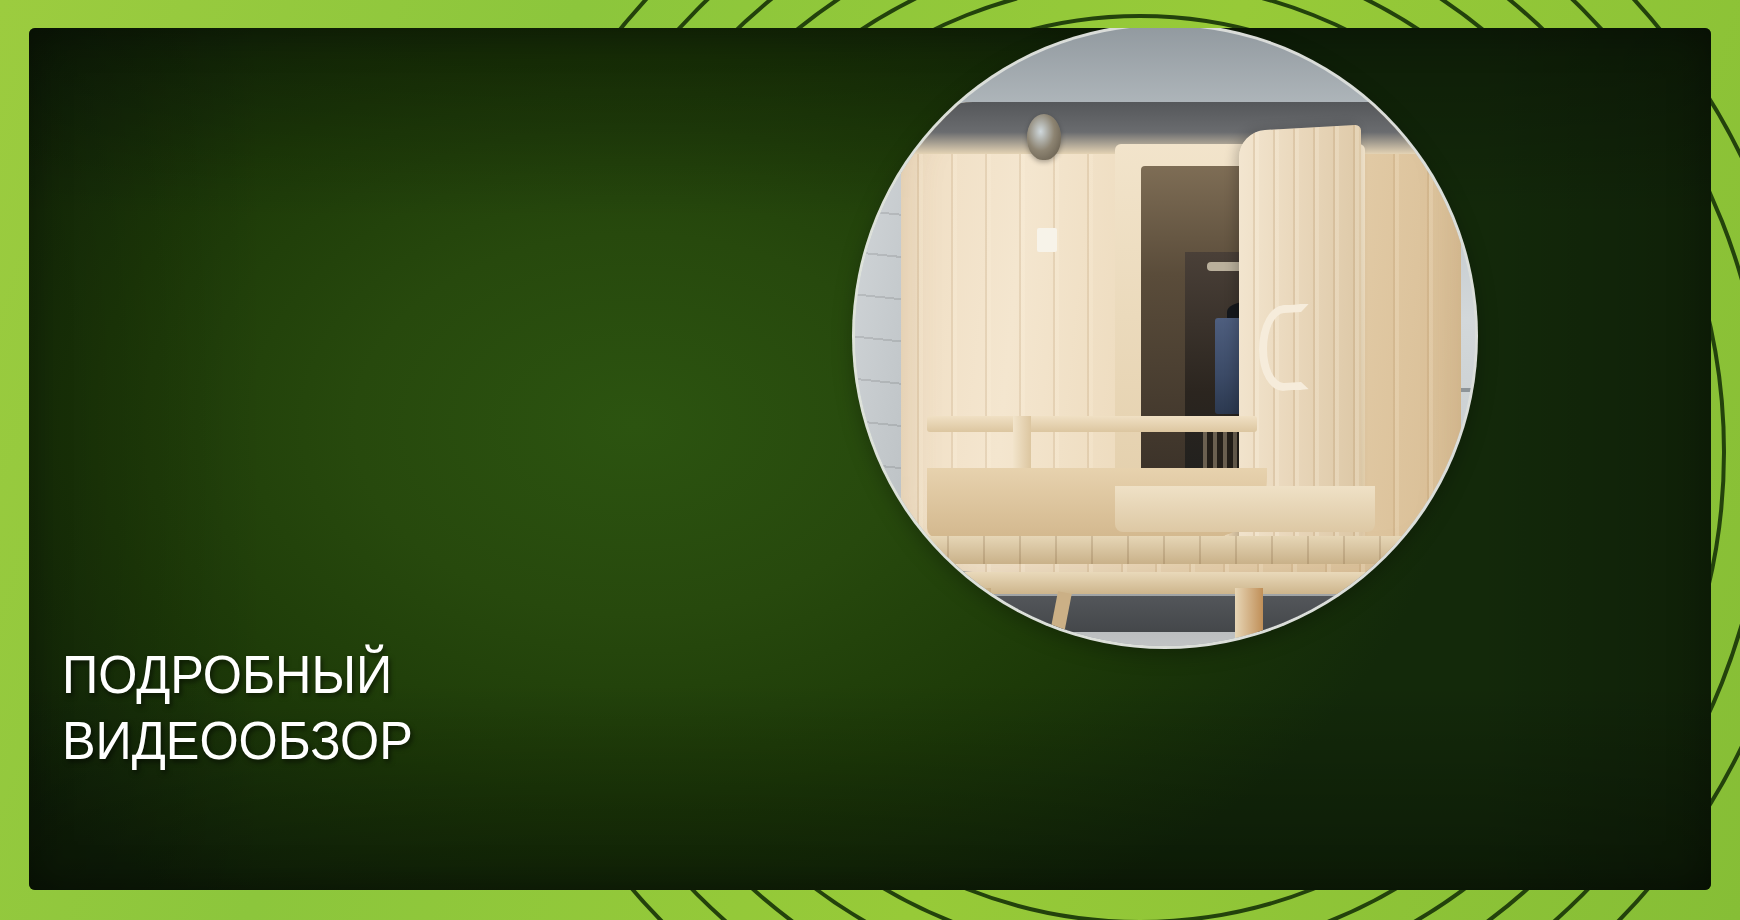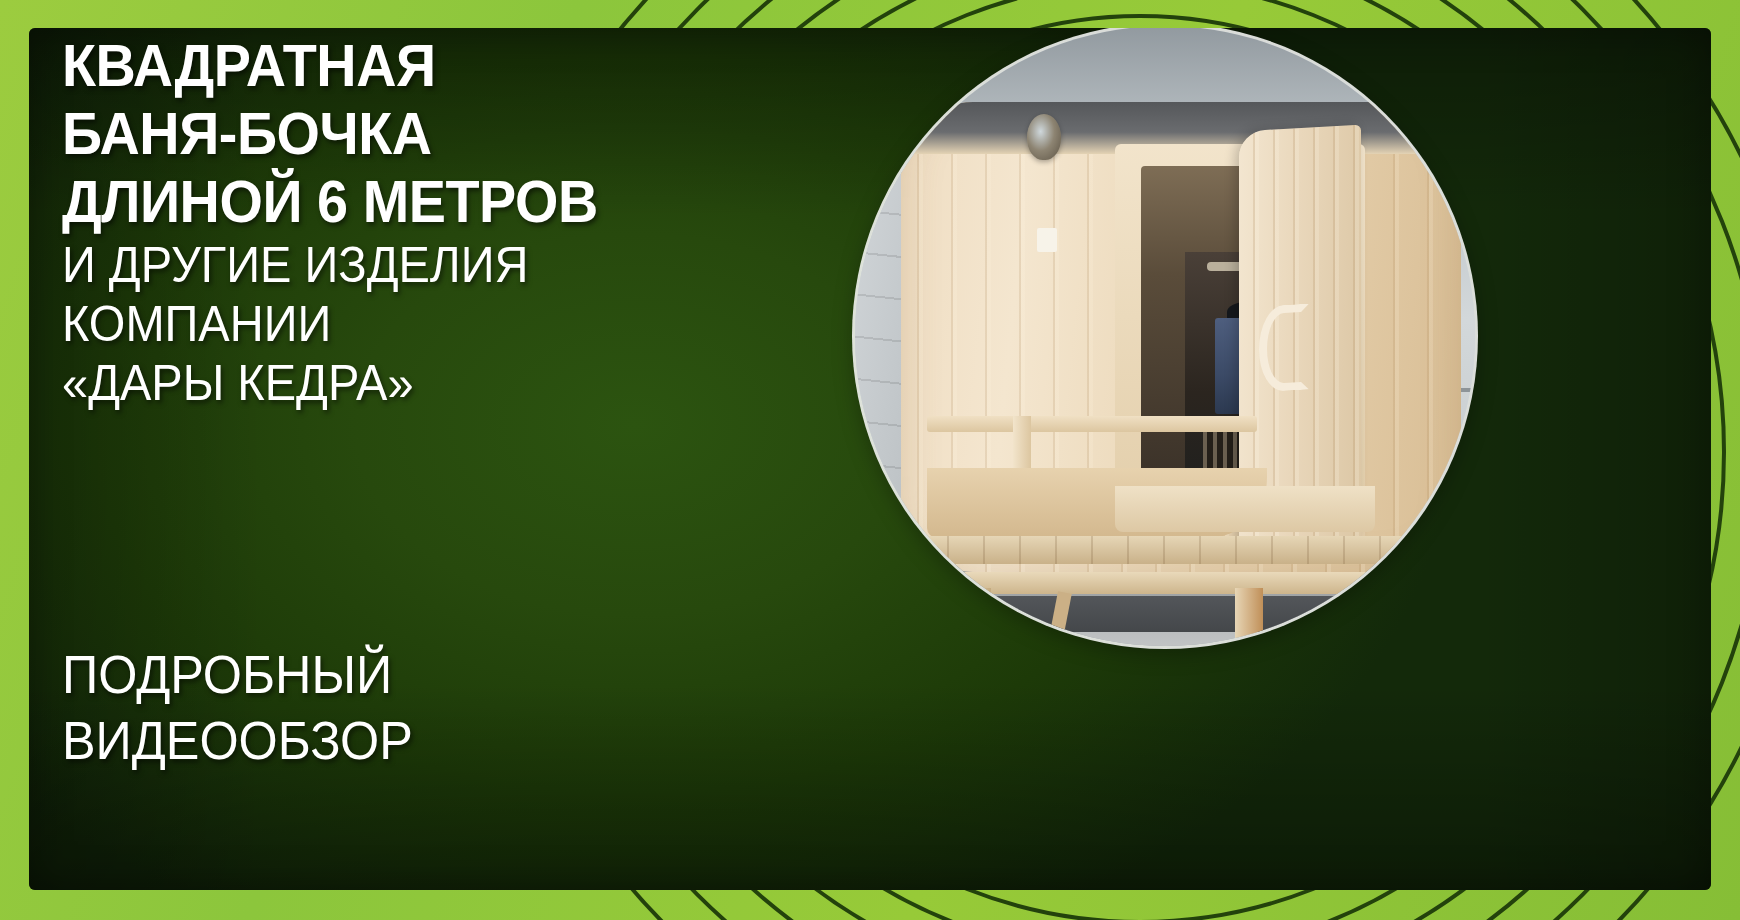--- a/index.html
+++ b/index.html
@@ -335,32 +335,20 @@
         <circle cx="1140" cy="452" r="584"></circle>
         <circle cx="1140" cy="452" r="626"></circle>
         <circle cx="1140" cy="452" r="670"></circle>
       </g>
     </svg>
   </div>
 
   <div class="panel">
     <div class="panel-vignette"></div>
 
-    <div class="text-col">
-      <h1 class="headline">
-        <span class="ln">КВАДРАТНАЯ</span>
-        <span class="ln">БАНЯ-БОЧКА</span>
-        <span class="ln">ДЛИНОЙ 6 МЕТРОВ</span>
-      </h1>
-      <h2 class="subhead">
-        <span class="ln">И ДРУГИЕ ИЗДЕЛИЯ</span>
-        <span class="ln">КОМПАНИИ</span>
-        <span class="ln">«ДАРЫ КЕДРА»</span>
-      </h2>
-    </div>
 
     <div class="cta">
       <span class="ln">ПОДРОБНЫЙ</span>
       <span class="ln">ВИДЕООБЗОР</span>
     </div>
 
     <div class="photo-wrap">
       <div class="photo-circle">
         <div class="photo-inner">
           <div class="ph-sky"></div>

